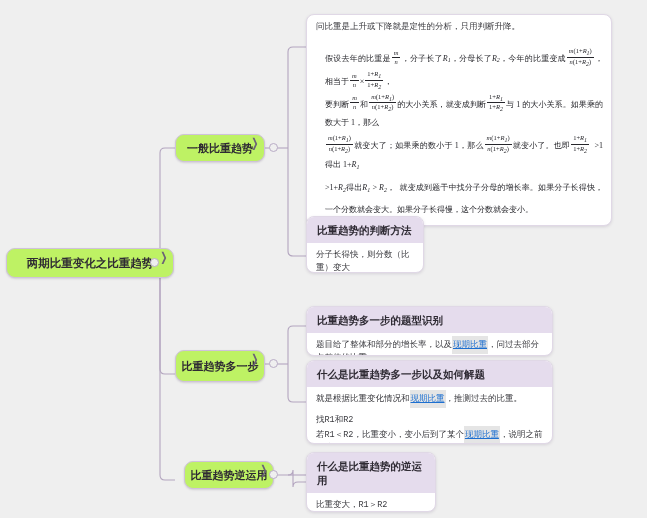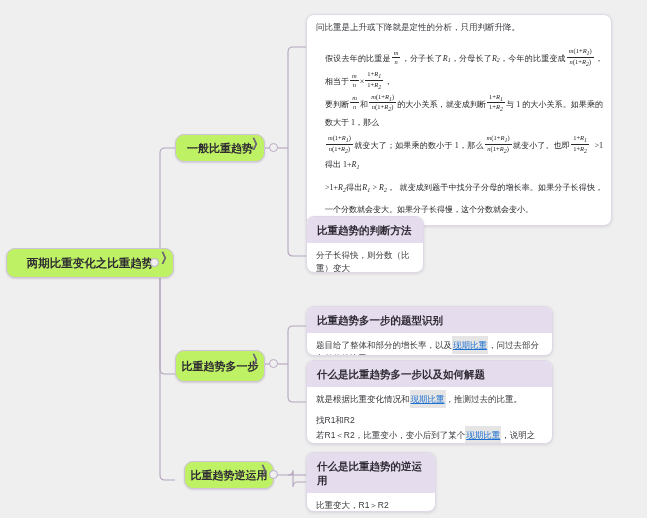--- a/index.html
+++ b/index.html
@@ -69,20 +69,21 @@
     font-size:10.5px;
     font-weight:700;
     padding:6px 10px 6px 10px;
     line-height:14px;
   }
   .card-body{
     padding:6px 9px 7px 9px;
     color:#3a3a3f;
     font-size:8.5px;
     line-height:13px;
+    font-family:Liberation Mono, monospace;
   }
   .card-body p{margin:0 0 2px 0;}
   .card-body .gap{height:6px;}
 
   
   .mathblk{
     font-family:"Liberation Serif","DejaVu Serif",serif;
     font-size:8px;
     line-height:19px;
     color:#26262b;

